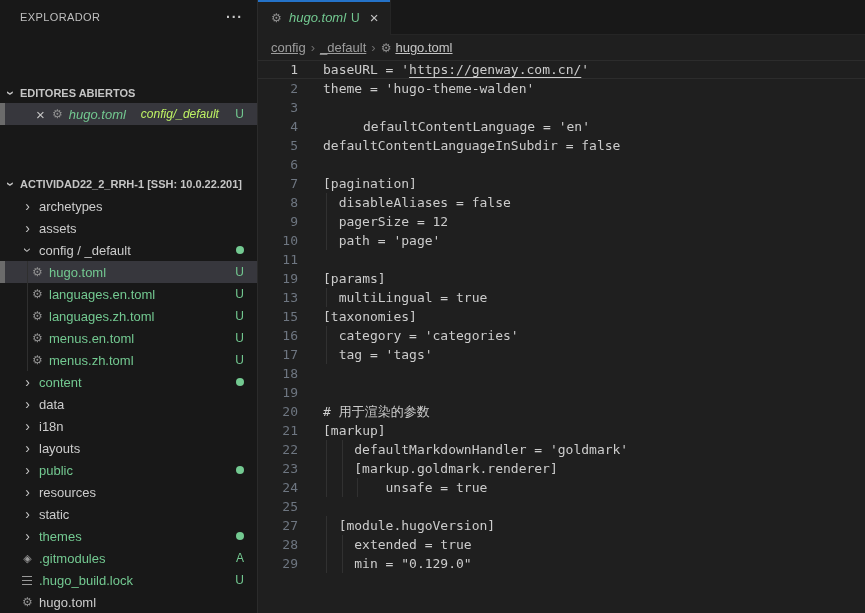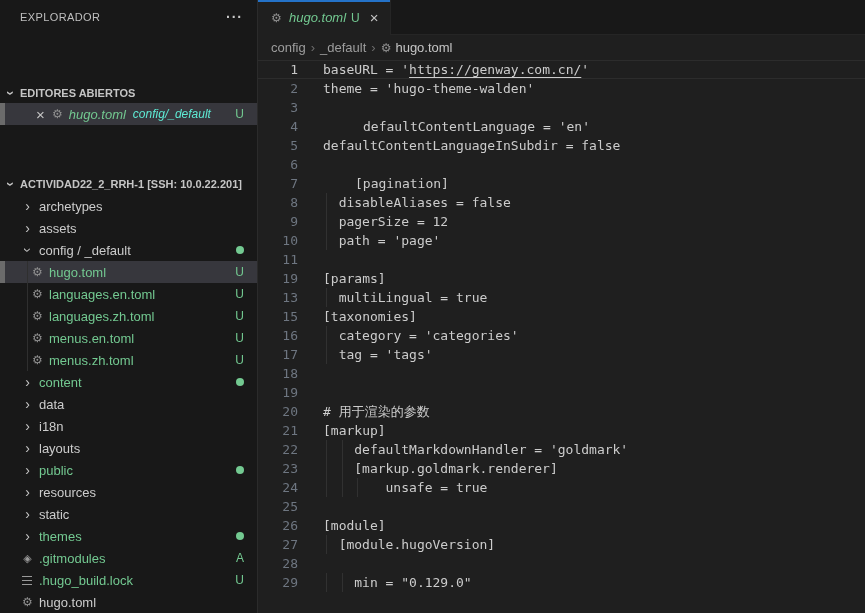--- a/index.html
+++ b/index.html
@@ -23,42 +23,42 @@
        white-space:nowrap;}
   .row.selected{background:var(--sel,#37373d);}
   .leftstrip{position:absolute;left:0;top:0;width:5px;height:100%;background:#6b6b6b;}
   .open-ed{padding-left:36px;}
   .x-icon{font-size:15px;color:#c5c5c5;line-height:1;margin-right:5px;}
   .gear{font-size:12px;color:#8f8f8f;line-height:1;width:15px;display:inline-flex;justify-content:center;}
   .git-ic{font-size:11px;color:#9a9a9a;line-height:1;width:15px;display:inline-flex;justify-content:center;}
   .lines-ic{width:10px;height:9px;margin:0 3px 0 2px;
             background:linear-gradient(#9a9a9a 1px,transparent 1px,transparent 4px,#9a9a9a 4px,#9a9a9a 5px,transparent 5px,transparent 8px,#9a9a9a 8px);}
   .fname{color:var(--green,#73c991);font-style:italic;margin-left:4px;}
-  .fdesc{color:#5eead4;font-style:italic;font-size:12px;margin-left:7px;}
+  .fdesc{color:#bef264;font-style:italic;font-size:12px;margin-left:15px;}
   .badge{margin-left:auto;margin-right:13px;color:var(--green,#73c991);font-size:12px;}
   .dot{width:8px;height:8px;border-radius:50%;background:var(--green,#73c991);margin-left:auto;margin-right:13px;}
   .t-label{margin-left:4px;}
   .t-label.greentx{color:var(--green,#73c991);}
   .tguide{position:absolute;left:27px;top:0;bottom:0;width:1px;background:#2f2f2f;}
   .lvl0{padding-left:20px;}
   .lvl1{padding-left:30px;}
 
   
   .editor{flex:1;display:flex;flex-direction:column;background:#1f1f1f;min-width:0;}
   .tabbar{height:35px;background:#181818;display:flex;position:relative;}
   .tabbar::after{content:'';position:absolute;left:0;right:0;bottom:0;height:1px;background:#252525;}
   .tab{position:relative;z-index:1;height:35px;display:flex;align-items:center;gap:5px;
        padding:0 11px;background:#1f1f1f;box-shadow:inset 0 2px 0 var(--blue,#2472c8);
        border-right:1px solid #252525;cursor:pointer;}
   .tab-name{font-style:italic;color:var(--green,#73c991);font-size:13px;}
   .tab-badge{color:var(--green,#73c991);font-size:12px;}
   .tab-close{color:#c5c5c5;font-size:15px;margin-left:5px;line-height:1;}
   .breadcrumb{height:25px;display:flex;align-items:center;padding-left:13px;font-size:13px;
               color:#9d9d9d;}
-  .bc-item{cursor:pointer;}
+  .bc-item{cursor:pointer;text-decoration:underline;}
   .bc-sep{color:#6d6d6d;font-size:13px;margin:0 5px;}
   .bc-gear{font-size:12px;color:#8f8f8f;margin-right:4px;}
   .bc-last{color:#c5c5c5;}
   .code{flex:1;font-family:"DejaVu Sans Mono","Liberation Mono",monospace;font-size:13px;
         line-height:19px;color:#cccccc;overflow:hidden;}
   .cl{display:flex;height:19px;white-space:pre;}
   .cl.cur{box-shadow:inset 0 1px 0 #2c2c2c, inset 0 -1px 0 #2c2c2c;}
   .gut{width:40px;min-width:40px;text-align:right;color:#6e7681;margin-right:25px;cursor:pointer;}
   .cl.cur .gut{color:#c6c6c6;}
   .ct{position:relative;flex:1;cursor:text;}
@@ -211,37 +211,36 @@
       <span class="bc-item bc-last">hugo.toml</span>
     </div>
 
     <div class="code" id="code">
         <div class="cl cur"><span class="gut">1</span><span class="ct" style="padding-left: 0px;">baseURL = '<u>https://genway.com.cn/</u>'</span></div>
         <div class="cl"><span class="gut">2</span><span class="ct" style="padding-left: 0px;">theme = 'hugo-theme-walden'</span></div>
         <div class="cl"><span class="gut">3</span><span class="ct" style="padding-left: 0px;"></span></div>
         <div class="cl"><span class="gut">4</span><span class="ct" style="padding-left: 0px; margin-left: 40px;">defaultContentLanguage = 'en'</span></div>
         <div class="cl"><span class="gut">5</span><span class="ct" style="padding-left: 0px;">defaultContentLanguageInSubdir = false</span></div>
         <div class="cl"><span class="gut">6</span><span class="ct" style="padding-left: 0px;"></span></div>
-        <div class="cl"><span class="gut">7</span><span class="ct" style="padding-left: 0px; margin-left: 32px;">[pagination]</span></div>
+        <div class="cl"><span class="gut">7</span><span class="ct" style="padding-left: 0px;">[pagination]</span></div>
         <div class="cl"><span class="gut">8</span><span class="ct" style="padding-left: 15.64px;"><span class="guide" style="left: 3px;"></span>disableAliases = false</span></div>
         <div class="cl"><span class="gut">9</span><span class="ct" style="padding-left: 15.64px;"><span class="guide" style="left: 3px;"></span>pagerSize = 12</span></div>
         <div class="cl"><span class="gut">10</span><span class="ct" style="padding-left: 15.64px;"><span class="guide" style="left: 3px;"></span>path = 'page'</span></div>
         <div class="cl"><span class="gut">11</span><span class="ct" style="padding-left: 0px;"></span></div>
         <div class="cl"><span class="gut">19</span><span class="ct" style="padding-left: 0px;">[params]</span></div>
         <div class="cl"><span class="gut">13</span><span class="ct" style="padding-left: 15.64px;"><span class="guide" style="left: 3px;"></span>multiLingual = true</span></div>
         <div class="cl"><span class="gut">15</span><span class="ct" style="padding-left: 0px;">[taxonomies]</span></div>
         <div class="cl"><span class="gut">16</span><span class="ct" style="padding-left: 15.64px;"><span class="guide" style="left: 3px;"></span>category = 'categories'</span></div>
         <div class="cl"><span class="gut">17</span><span class="ct" style="padding-left: 15.64px;"><span class="guide" style="left: 3px;"></span>tag = 'tags'</span></div>
         <div class="cl"><span class="gut">18</span></div>
         <div class="cl"><span class="gut">19</span><span class="ct" style="padding-left: 0px;"></span></div>
         <div class="cl"><span class="gut">20</span><span class="ct" style="padding-left: 0px;"># 用于渲染的参数</span></div>
         <div class="cl"><span class="gut">21</span><span class="ct" style="padding-left: 0px;">[markup]</span></div>
         <div class="cl"><span class="gut">22</span><span class="ct" style="padding-left: 31.28px;"><span class="guide" style="left: 3px;"></span><span class="guide" style="left: 18.64px;"></span>defaultMarkdownHandler = 'goldmark'</span></div>
         <div class="cl"><span class="gut">23</span><span class="ct" style="padding-left: 31.28px;"><span class="guide" style="left: 3px;"></span><span class="guide" style="left: 18.64px;"></span>[markup.goldmark.renderer]</span></div>
         <div class="cl"><span class="gut">24</span><span class="ct" style="padding-left: 62.56px;"><span class="guide" style="left: 3px;"></span><span class="guide" style="left: 18.64px;"></span><span class="guide" style="left: 34.28px;"></span>unsafe = true</span></div>
         <div class="cl"><span class="gut">25</span><span class="ct" style="padding-left: 0px;"></span></div>
-        <div class="cl"><span class="gut">26</span><span class="ct" style="padding-left: 0px;">[module]</span></div>
         <div class="cl"><span class="gut">27</span><span class="ct" style="padding-left: 15.64px;"><span class="guide" style="left: 3px;"></span>[module.hugoVersion]</span></div>
-        <div class="cl"><span class="gut">28</span></div>
+        <div class="cl"><span class="gut">28</span><span class="ct" style="padding-left: 31.28px;"><span class="guide" style="left: 3px;"></span><span class="guide" style="left: 18.64px;"></span>extended = true</span></div>
         <div class="cl"><span class="gut">29</span><span class="ct" style="padding-left: 31.28px;"><span class="guide" style="left: 3px;"></span><span class="guide" style="left: 18.64px;"></span>min = "0.129.0"</span></div>
       </div>
   </main>
 </div>
 
 </body></html>

